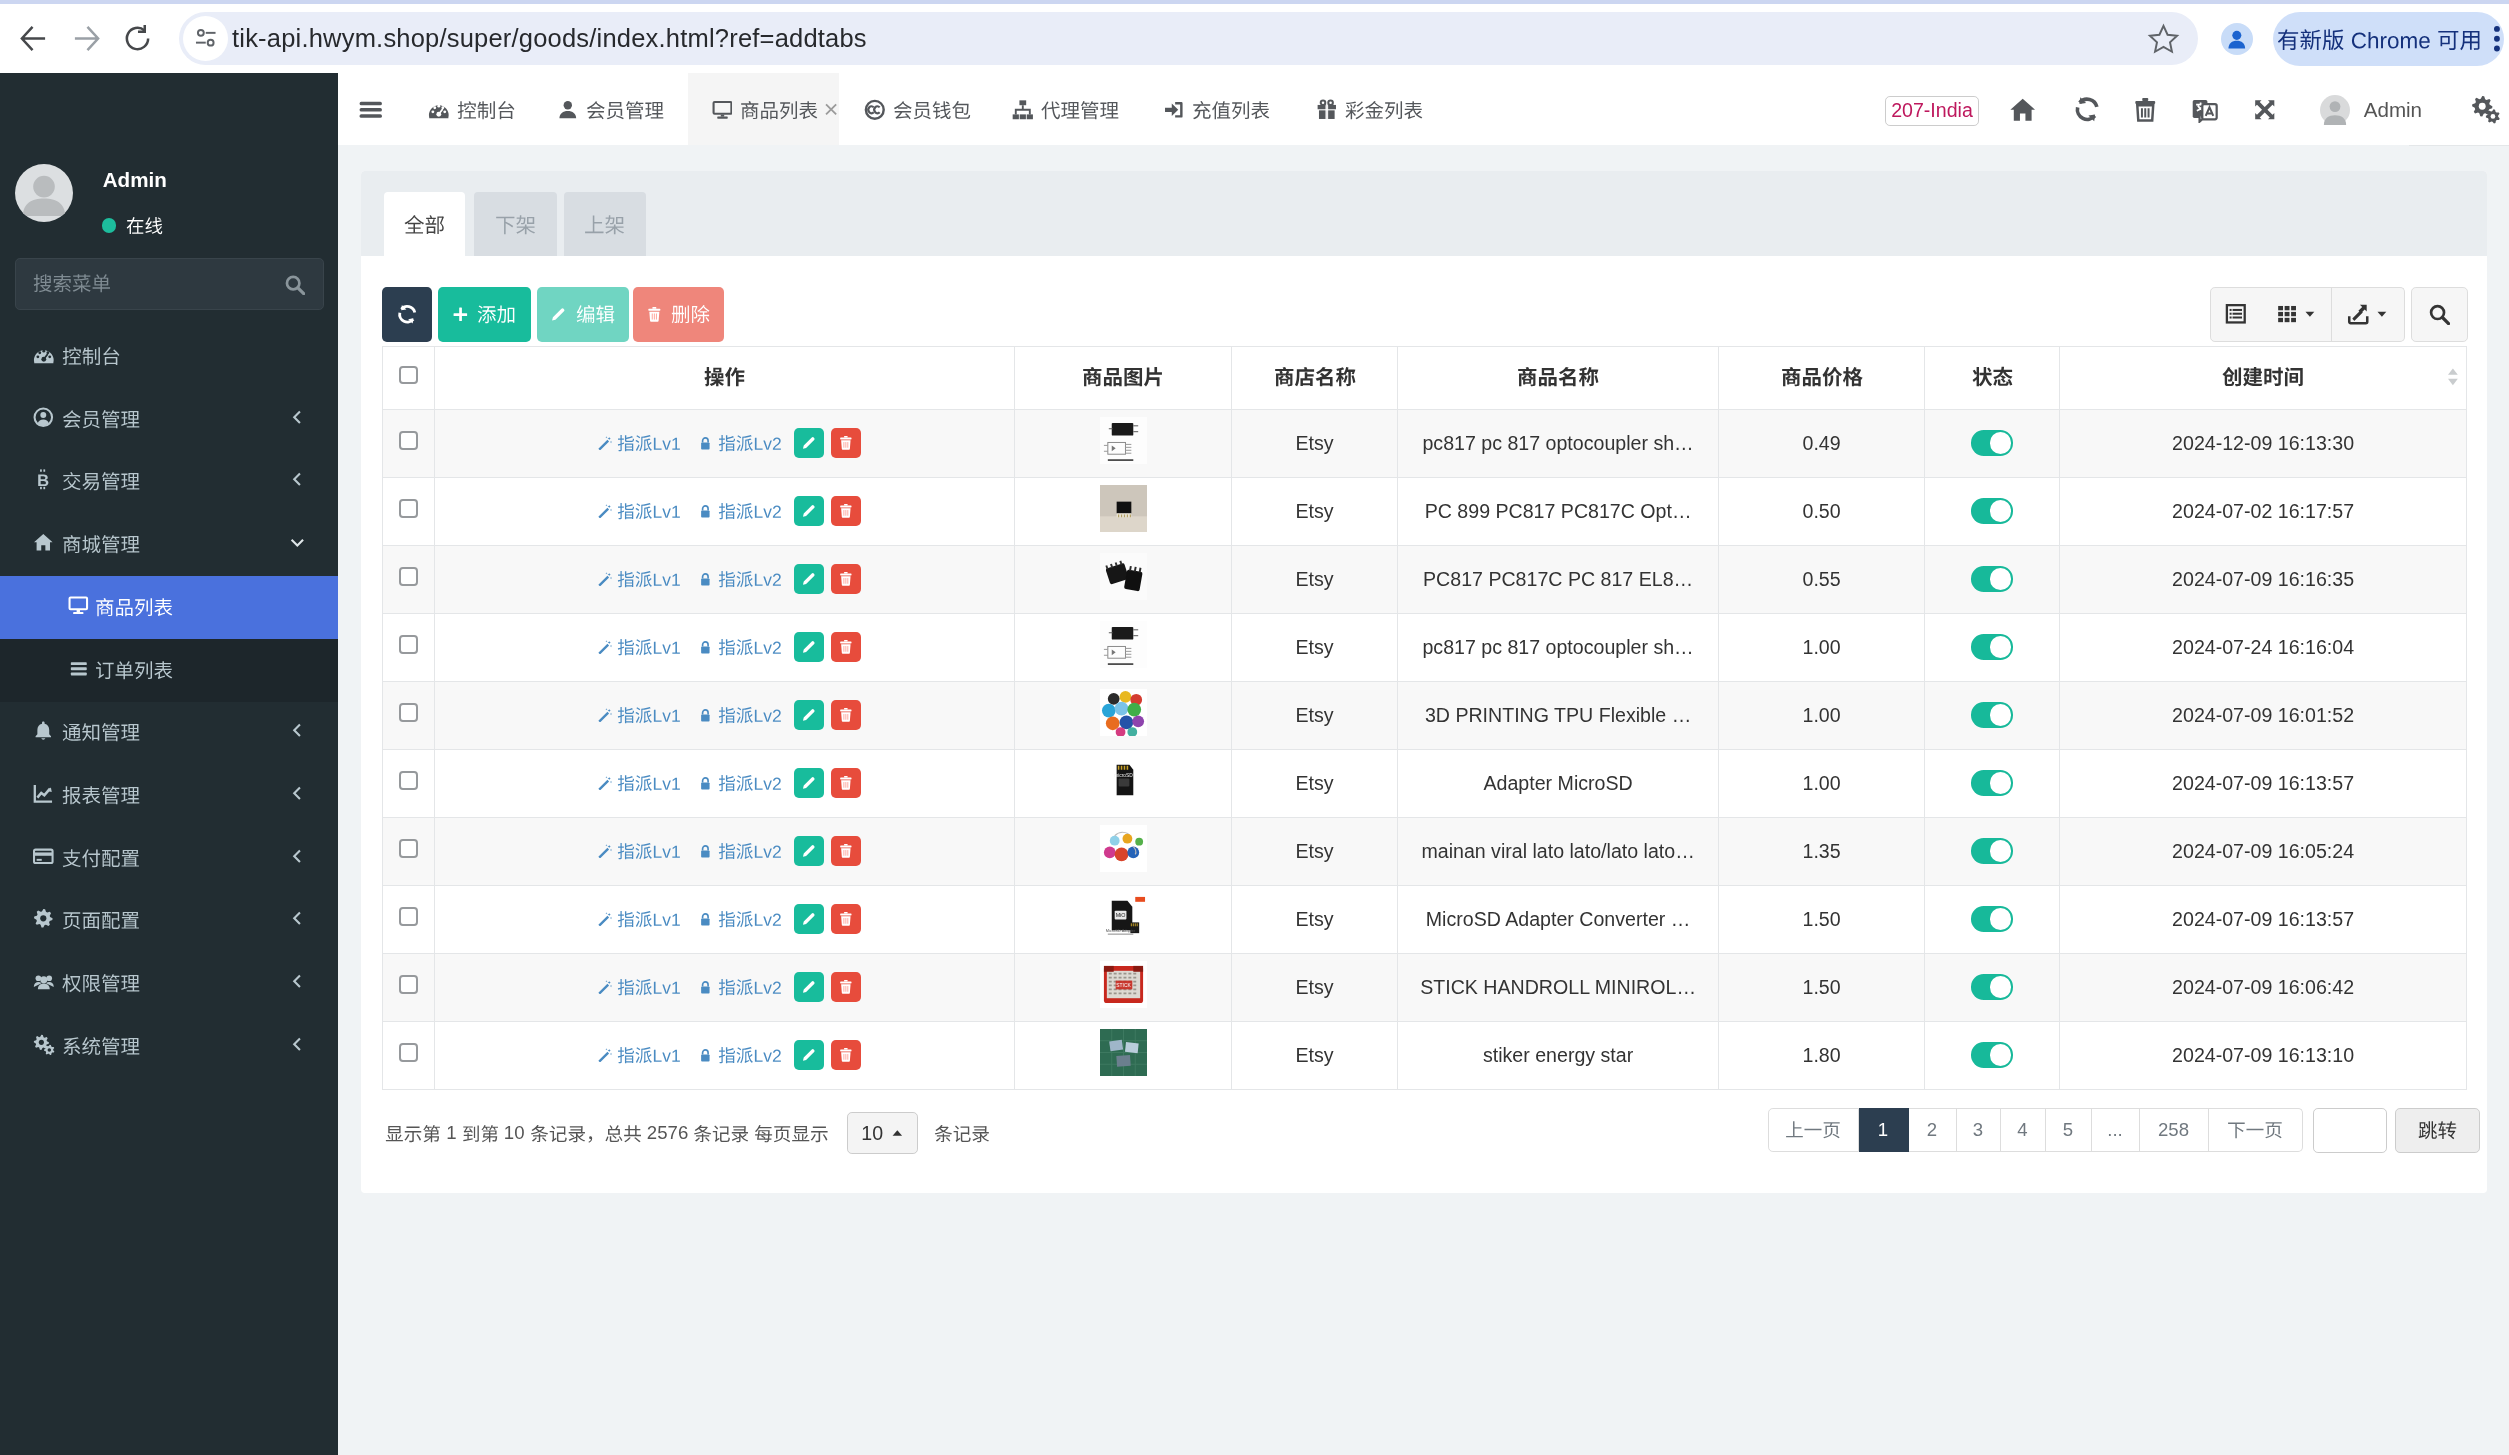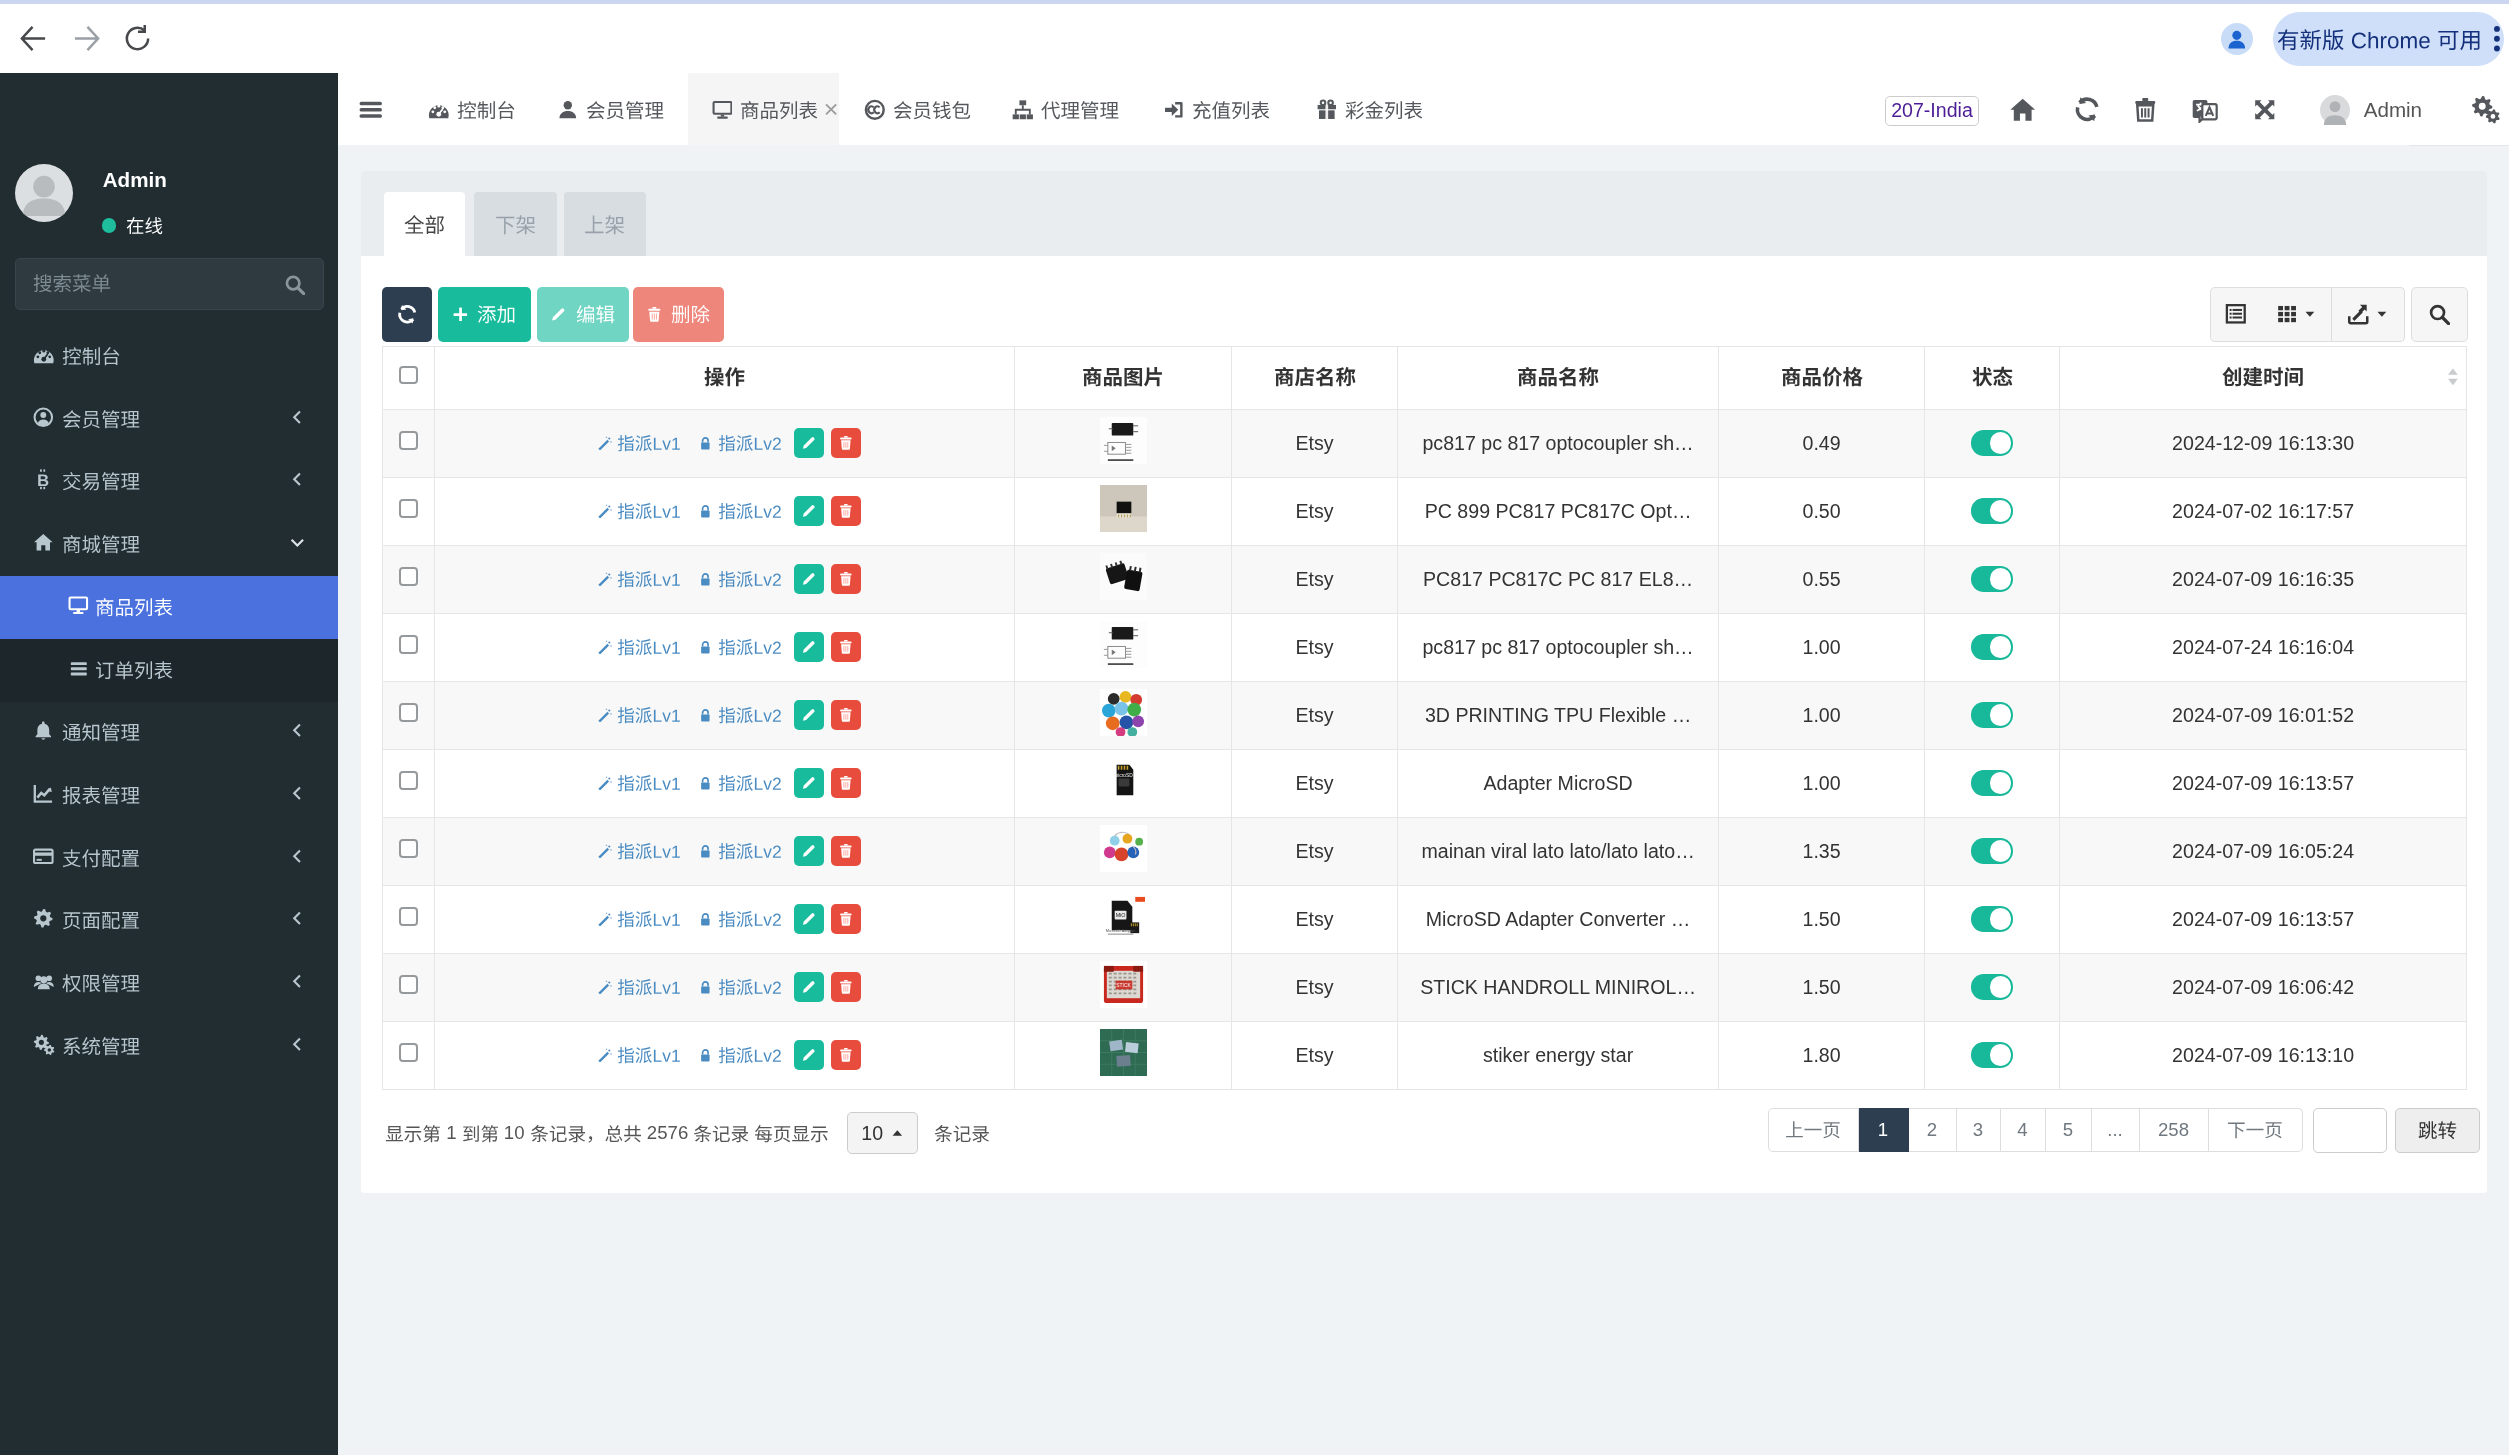--- a/index.html
+++ b/index.html
@@ -55,20 +55,34 @@
     <div class="abs" style="left:18.6px;top:23.5px"><svg width="29" height="29" viewBox="0 0 30 30">
         <path d="M14 3 L3 15 L14 27 M3.5 15 H27" fill="none" stroke="#46484b" stroke-width="2.6"></path>
       </svg></div>
     <div class="abs" style="left:72px;top:23.5px"><svg width="29" height="29" viewBox="0 0 30 30">
         <path d="M16 3 L27 15 L16 27 M27 15 H3" fill="none" stroke="#9aa0a6" stroke-width="2.6"></path>
       </svg></div>
     <div class="abs" style="left:123px;top:23.5px"><svg width="29" height="29" viewBox="0 0 30 30">
         <path d="M26 15 A11 11 0 1 1 22.2 6.7" fill="none" stroke="#46484b" stroke-width="2.6"></path>
         <path d="M22.5 1 V8 H15.5" fill="none" stroke="#46484b" stroke-width="2.6"></path>
       </svg></div>
+    <div class="omni">
+      <div class="tunec" style="display:flex;align-items:center;justify-content:center">
+        <svg width="23.5" height="23.5" viewBox="0 0 24 24">
+          <circle cx="7" cy="7" r="3" fill="none" stroke="#5f6368" stroke-width="2"></circle>
+          <path d="M12 7 H22" stroke="#5f6368" stroke-width="2"></path>
+          <circle cx="17" cy="17" r="3" fill="none" stroke="#5f6368" stroke-width="2"></circle>
+          <path d="M2 17 H12" stroke="#5f6368" stroke-width="2"></path>
+        </svg>
+      </div>
+      <div class="url">tik-api.hwym.shop/super/goods/index.html?ref=addtabs</div>
+      <div class="abs" style="right:17.6px;top:10.8px"><svg width="33" height="33" viewBox="0 0 34 34">
+          <path d="M17 3 L21.2 12.1 L31 13.2 L23.7 19.9 L25.7 29.6 L17 24.7 L8.3 29.6 L10.3 19.9 L3 13.2 L12.8 12.1 Z" fill="none" stroke="#5f6368" stroke-width="2"></path>
+        </svg></div>
+    </div>
     <div class="profc">
       <svg width="21.6" height="21.6" viewBox="0 0 22 22">
         <circle cx="11" cy="7.5" r="4.6" fill="#1b63cf"></circle>
         <path d="M2.5 21 C2.5 15.6 6.2 13 11 13 C15.8 13 19.5 15.6 19.5 21 Z" fill="#1b63cf"></path>
       </svg>
     </div>
     <div class="pillupd">
       <svg width="205" height="22.5" viewBox="0 -20.7 209.6 23" style="overflow:visible;vertical-align:-2.3px">
         <path fill="#15317c" d="M9 -19.3C8.7 -18.3 8.4 -17.3 8 -16.3H1.4V-14.7H7.3C5.8 -11.7 3.7 -8.9 0.9 -7C1.2 -6.7 1.8 -6 2 -5.7C3.5 -6.7 4.8 -7.9 5.9 -9.3V1.8H7.6V-2.7H17.2V-0.3C17.2 0 17.1 0.1 16.7 0.1C16.3 0.2 14.9 0.2 13.3 0.1C13.6 0.6 13.8 1.3 13.9 1.8C15.9 1.8 17.2 1.8 17.9 1.5C18.7 1.2 18.9 0.7 18.9 -0.3V-12.1H7.7C8.3 -12.9 8.7 -13.8 9.1 -14.7H21.6V-16.3H9.8C10.2 -17.2 10.5 -18.1 10.7 -18.9ZM7.6 -6.6H17.2V-4.2H7.6ZM7.6 -8.1V-10.5H17.2V-8.1Z M31.3 -4.9C32 -3.7 32.8 -2.2 33.2 -1.2L34.4 -1.9C34 -2.9 33.2 -4.4 32.5 -5.5ZM26.1 -5.4C25.6 -4 24.9 -2.6 23.9 -1.6C24.3 -1.4 24.9 -0.9 25.2 -0.7C26.1 -1.8 27 -3.4 27.5 -5.1ZM35.7 -17.1V-9.2C35.7 -6.1 35.5 -2.2 33.6 0.6C33.9 0.8 34.6 1.3 34.9 1.6C37 -1.4 37.3 -5.9 37.3 -9.2V-9.9H40.8V1.7H42.5V-9.9H45V-11.5H37.3V-16C39.8 -16.3 42.4 -16.9 44.3 -17.6L42.9 -18.9C41.3 -18.2 38.3 -17.5 35.7 -17.1ZM27.9 -19C28.3 -18.4 28.7 -17.6 28.9 -16.9H24.4V-15.5H34.6V-16.9H30.7C30.4 -17.7 29.9 -18.7 29.5 -19.4ZM31.7 -15.3C31.4 -14.3 30.9 -12.7 30.4 -11.7H24.1V-10.2H28.8V-7.8H24.1V-6.3H28.8V-0.4C28.8 -0.2 28.7 -0.1 28.5 -0.1C28.2 -0.1 27.5 -0.1 26.7 -0.1C27 0.3 27.2 0.9 27.2 1.4C28.4 1.4 29.1 1.3 29.7 1.1C30.2 0.8 30.4 0.4 30.4 -0.4V-6.3H34.7V-7.8H30.4V-10.2H34.9V-11.7H32C32.4 -12.6 32.9 -13.9 33.3 -15ZM25.9 -15C26.4 -13.9 26.7 -12.6 26.8 -11.7L28.3 -12.1C28.2 -12.9 27.8 -14.3 27.3 -15.3Z M48.4 -18.9V-9.7C48.4 -6.2 48.2 -2.1 46.7 0.9C47.1 1.1 47.7 1.6 47.9 1.9C49.3 -0.5 49.8 -3.5 49.9 -6.5H53.1V1.8H54.7V-8.1H50L50 -9.7V-11.4H56.1V-12.9H54.1V-19.4H52.5V-12.9H50V-18.9ZM65.6 -11C65.1 -8.4 64.2 -6.2 63.1 -4.3C62 -6.3 61.2 -8.5 60.6 -11ZM57.1 -17.8V-9.8C57.1 -6.4 56.9 -2.1 55.1 1C55.5 1.2 56.2 1.7 56.5 2C58.5 -1.3 58.8 -6 58.8 -9.8V-11H59.2C59.8 -7.9 60.8 -5.2 62.1 -2.9C60.9 -1.4 59.4 -0.3 57.8 0.5C58.2 0.8 58.6 1.5 58.9 1.9C60.4 1.1 61.8 -0 63.1 -1.5C64.1 -0.1 65.4 1.1 67 1.9C67.2 1.4 67.8 0.8 68.1 0.5C66.5 -0.3 65.2 -1.4 64.1 -2.8C65.7 -5.2 66.9 -8.4 67.4 -12.4L66.4 -12.7L66.1 -12.6H58.8V-16.4C61.9 -16.6 65.3 -17.1 67.8 -17.7L66.7 -19.1C64.4 -18.5 60.5 -18 57.1 -17.8Z M84.3 -14.3Q81.7 -14.3 80.2 -12.6Q78.7 -10.9 78.7 -8Q78.7 -5.1 80.3 -3.3Q81.8 -1.5 84.4 -1.5Q87.7 -1.5 89.4 -4.8L91.1 -4Q90.1 -1.9 88.4 -0.8Q86.6 0.2 84.3 0.2Q81.9 0.2 80.1 -0.8Q78.4 -1.8 77.5 -3.6Q76.6 -5.5 76.6 -8Q76.6 -11.8 78.6 -13.9Q80.6 -16.1 84.3 -16.1Q86.8 -16.1 88.5 -15.1Q90.2 -14.1 91 -12.1L88.9 -11.5Q88.4 -12.8 87.2 -13.6Q86 -14.3 84.3 -14.3Z M95.6 -10.1Q96.2 -11.3 97.1 -11.8Q98 -12.4 99.4 -12.4Q101.4 -12.4 102.4 -11.4Q103.3 -10.4 103.3 -8.1V0H101.3V-7.7Q101.3 -9 101 -9.6Q100.8 -10.2 100.3 -10.5Q99.7 -10.8 98.8 -10.8Q97.3 -10.8 96.5 -9.8Q95.6 -8.8 95.6 -7.2V0H93.6V-16.7H95.6V-12.3Q95.6 -11.6 95.6 -10.9Q95.5 -10.2 95.5 -10.1Z M106.4 0V-9.3Q106.4 -10.6 106.3 -12.2H108.2Q108.3 -10.1 108.3 -9.7H108.4Q108.8 -11.2 109.5 -11.8Q110.1 -12.4 111.2 -12.4Q111.7 -12.4 112.1 -12.3V-10.4Q111.7 -10.5 111 -10.5Q109.7 -10.5 109.1 -9.4Q108.4 -8.4 108.4 -6.3V0Z M124.3 -6.1Q124.3 -2.9 122.9 -1.3Q121.5 0.2 118.8 0.2Q116.1 0.2 114.8 -1.4Q113.4 -3 113.4 -6.1Q113.4 -12.4 118.9 -12.4Q121.6 -12.4 123 -10.8Q124.3 -9.3 124.3 -6.1ZM122.2 -6.1Q122.2 -8.6 121.4 -9.7Q120.7 -10.9 118.9 -10.9Q117.1 -10.9 116.3 -9.7Q115.5 -8.6 115.5 -6.1Q115.5 -3.7 116.3 -2.5Q117.1 -1.3 118.8 -1.3Q120.6 -1.3 121.4 -2.4Q122.2 -3.6 122.2 -6.1Z M133.9 0V-7.7Q133.9 -9.5 133.4 -10.1Q132.9 -10.8 131.6 -10.8Q130.4 -10.8 129.6 -9.8Q128.8 -8.8 128.8 -7V0H126.8V-9.6Q126.8 -11.7 126.8 -12.2H128.7Q128.7 -12.1 128.7 -11.8Q128.7 -11.6 128.7 -11.3Q128.7 -11 128.8 -10.1H128.8Q129.5 -11.4 130.3 -11.9Q131.1 -12.4 132.4 -12.4Q133.7 -12.4 134.5 -11.8Q135.3 -11.3 135.7 -10.1H135.7Q136.3 -11.3 137.2 -11.8Q138.1 -12.4 139.4 -12.4Q141.2 -12.4 142 -11.4Q142.9 -10.4 142.9 -8.1V0H140.9V-7.7Q140.9 -9.5 140.4 -10.1Q139.9 -10.8 138.7 -10.8Q137.3 -10.8 136.6 -9.8Q135.9 -8.8 135.9 -7V0Z M147.5 -5.6Q147.5 -3.6 148.4 -2.4Q149.2 -1.3 150.9 -1.3Q152.2 -1.3 153 -1.8Q153.8 -2.3 154.1 -3.2L155.8 -2.7Q154.8 0.2 150.9 0.2Q148.2 0.2 146.8 -1.4Q145.4 -3 145.4 -6.2Q145.4 -9.2 146.8 -10.8Q148.2 -12.4 150.8 -12.4Q156.2 -12.4 156.2 -5.9V-5.6ZM154.1 -7.2Q153.9 -9.1 153.1 -10Q152.3 -10.9 150.8 -10.9Q149.3 -10.9 148.4 -9.9Q147.6 -8.9 147.5 -7.2Z M164.9 -17.7V-16H180.8V-0.7C180.8 -0.2 180.6 -0 180.1 0C179.5 0 177.7 0 175.8 -0.1C176.1 0.4 176.4 1.3 176.5 1.8C178.8 1.8 180.4 1.8 181.3 1.5C182.2 1.2 182.6 0.6 182.6 -0.6V-16H185.4V-17.7ZM168.9 -10.9H174.9V-5.6H168.9ZM167.2 -12.6V-2.1H168.9V-4H176.6V-12.6Z M190.1 -17.7V-9.4C190.1 -6.1 189.9 -2 187.3 0.8C187.7 1 188.4 1.6 188.7 2C190.4 0 191.2 -2.6 191.6 -5.2H197.3V1.6H199.1V-5.2H205.3V-0.5C205.3 -0.1 205.1 0 204.7 0.1C204.2 0.1 202.7 0.1 201.1 0C201.3 0.5 201.6 1.3 201.6 1.7C203.8 1.7 205.1 1.7 205.9 1.4C206.7 1.1 207 0.6 207 -0.5V-17.7ZM191.8 -16.1H197.3V-12.4H191.8ZM205.3 -16.1V-12.4H199.1V-16.1ZM191.8 -10.7H197.3V-6.9H191.7C191.8 -7.7 191.8 -8.6 191.8 -9.4ZM205.3 -10.7V-6.9H199.1V-10.7Z"></path>
       </svg>
@@ -350,21 +364,21 @@
         <rect x="2.2" y="8.4" width="11.6" height="6.4" fill="#54575b"></rect>
         <rect x="7" y="4.4" width="2" height="10.4" fill="#FFF" opacity="0.9"></rect>
         <circle cx="5.2" cy="2.8" r="1.7" fill="none" stroke="#54575b" stroke-width="1.5"></circle>
         <circle cx="10.8" cy="2.8" r="1.7" fill="none" stroke="#54575b" stroke-width="1.5"></circle>
       </svg>
       <span style="width:7.8px"></span>
       <svg width="78" height="19.6" viewBox="0 -18.0 80.0 20" style="overflow:visible;vertical-align:-2px">
         <path fill="#54575b" d="M10.5 -16.6C8.3 -15.9 4.3 -15.4 1 -15.1C1.2 -14.8 1.4 -14.2 1.4 -13.9C4.7 -14.1 8.8 -14.6 11.4 -15.3ZM1.6 -12.5C2.3 -11.6 3 -10.2 3.3 -9.3L4.5 -9.9C4.2 -10.8 3.5 -12.1 2.7 -13ZM5.1 -13.2C5.7 -12.2 6.2 -10.9 6.4 -10L7.7 -10.5C7.5 -11.3 6.9 -12.6 6.3 -13.6ZM9.9 -13.7C9.5 -12.5 8.7 -10.8 8.1 -9.7L9.3 -9.3C9.9 -10.3 10.7 -11.9 11.4 -13.2ZM16.9 -16.5C15.8 -14.9 13.6 -13.3 11.8 -12.4C12.2 -12.1 12.7 -11.6 13 -11.2C14.9 -12.3 17 -14.1 18.4 -15.9ZM17.5 -11C16.2 -9.3 13.9 -7.6 12 -6.7C12.4 -6.4 12.8 -5.9 13.1 -5.6C15.1 -6.7 17.4 -8.5 18.9 -10.3ZM17.9 -5.3C16.5 -2.9 13.7 -0.8 10.8 0.3C11.2 0.7 11.7 1.2 11.9 1.6C15 0.2 17.8 -2 19.4 -4.7ZM7.3 -6.3H7.3L7.3 -6.2ZM5.8 -9.7V-7.6H1.1V-6.3H5.4C4.2 -4.3 2.3 -2.2 0.5 -1.2C0.9 -0.8 1.3 -0.2 1.5 0.2C3 -0.9 4.6 -2.7 5.8 -4.5V1.6H7.3V-4.9C8.4 -3.8 9.6 -2.6 10.1 -1.7L11.2 -2.7C10.5 -3.7 9 -5.2 7.6 -6.3H11.4V-7.6H7.3V-9.7Z M24 -4.4C24.7 -3.2 25.5 -1.6 25.8 -0.7L27.1 -1.2C26.8 -2.2 26 -3.7 25.2 -4.8ZM34.7 -4.9C34.2 -3.7 33.3 -2.1 32.6 -1.1L33.7 -0.7C34.4 -1.6 35.3 -3 36.1 -4.3ZM30 -17C28.1 -14 24.4 -11.7 20.6 -10.4C21 -10.1 21.4 -9.5 21.6 -9.1C22.7 -9.5 23.8 -9.9 24.8 -10.5V-9.4H29.2V-6.7H22.3V-5.3H29.2V-0.4H21.4V1H38.7V-0.4H30.7V-5.3H37.8V-6.7H30.7V-9.4H35.2V-10.7C36.2 -10 37.3 -9.5 38.4 -9.1C38.6 -9.5 39.1 -10.1 39.4 -10.4C36.4 -11.4 32.8 -13.5 30.9 -15.6L31.4 -16.4ZM34.9 -10.8H25.3C27.1 -11.8 28.7 -13.1 30 -14.6C31.4 -13.2 33.1 -11.9 34.9 -10.8Z M52.8 -14.5V-3.3H54.3V-14.5ZM57 -16.7V-0.3C57 -0 56.8 0.1 56.5 0.1C56.2 0.1 55.2 0.1 54.1 0.1C54.3 0.5 54.5 1.1 54.6 1.5C56.1 1.5 57.1 1.5 57.6 1.3C58.2 1 58.5 0.6 58.5 -0.4V-16.7ZM43.6 -6C44.6 -5.3 45.9 -4.4 46.7 -3.6C45.3 -1.7 43.6 -0.3 41.6 0.4C41.9 0.7 42.3 1.3 42.5 1.7C46.7 -0.2 49.8 -4.1 50.8 -11L49.9 -11.3L49.6 -11.3H45.1C45.5 -12.2 45.7 -13.2 46 -14.3H51.4V-15.7H41.2V-14.3H44.5C43.8 -11.2 42.7 -8.4 41.1 -6.5C41.4 -6.3 42 -5.8 42.2 -5.5C43.2 -6.7 44 -8.2 44.6 -9.9H49.2C48.8 -8 48.2 -6.3 47.5 -4.9C46.7 -5.6 45.5 -6.5 44.5 -7.1Z M65 1.6C65.5 1.3 66.2 1 71.8 -0.8C71.7 -1.1 71.6 -1.7 71.6 -2.1L66.7 -0.6V-5C67.9 -5.8 69 -6.7 69.8 -7.7C71.4 -3.5 74.2 -0.5 78.3 0.9C78.6 0.5 79 -0.1 79.3 -0.4C77.4 -1 75.7 -1.9 74.3 -3.2C75.5 -4 77 -5.1 78.2 -6L76.9 -6.9C76 -6.1 74.6 -5 73.4 -4.1C72.6 -5.2 71.8 -6.4 71.3 -7.7H78.7V-9H70.7V-10.8H77.2V-12H70.7V-13.7H78V-15H70.7V-16.8H69.2V-15H62.1V-13.7H69.2V-12H63.1V-10.8H69.2V-9H61.3V-7.7H67.9C66 -6 63.2 -4.5 60.7 -3.7C61 -3.4 61.5 -2.8 61.7 -2.4C62.8 -2.8 64 -3.4 65.2 -4.1V-1.1C65.2 -0.3 64.7 0 64.4 0.2C64.6 0.5 64.9 1.2 65 1.6Z"></path>
       </svg>
     </div>
-    <div class="nitem" style="left:1547px;width:94px;height:30px;top:22.5px;border:1px solid #ccc;border-radius:4.9px;justify-content:center;font-size:19.6px;color:#4c1d95">207-India</div>
+    <div class="nitem" style="left:1547px;width:94px;height:30px;top:22.5px;border:1px solid #ccc;border-radius:4.9px;justify-content:center;font-size:19.6px;color:#be185d">207-India</div>
     <div class="nitem" style="left:1671px">
       <svg width="27.4" height="27.4" viewBox="0 0 16 16">
         <path d="M8 1.6 L15.2 8 H13.2 V14.4 H9.6 V10.2 H6.4 V14.4 H2.8 V8 H0.8 Z" fill="#54575b"></path>
       </svg>
     </div>
     <div class="nitem" style="left:1736px">
       <svg width="26.5" height="26.5" viewBox="0 0 16 16">
         <path d="M13.8 6.6 A6 6 0 0 0 3.4 4.0" fill="none" stroke="#54575b" stroke-width="2.2"></path>
         <path d="M2.2 6.8 A6 6 0 0 0 12.6 12.0" fill="none" stroke="#54575b" stroke-width="2.2"></path>
         <path d="M3.8 0.8 L3.3 4.9 L7.3 4.2 Z" fill="#54575b"></path>

